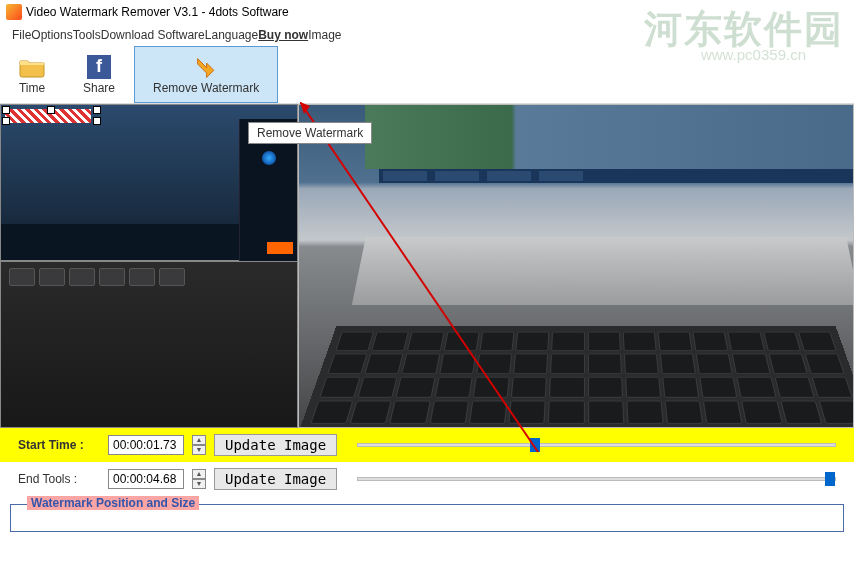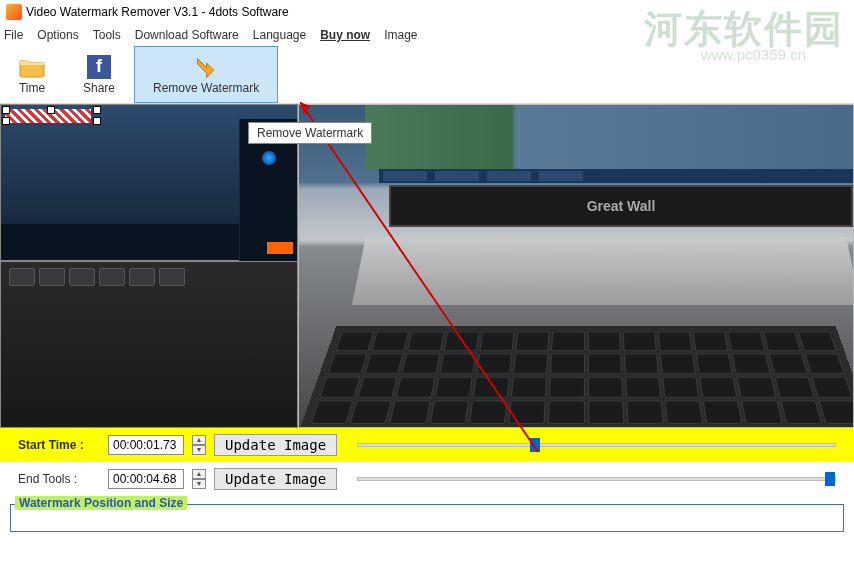--- a/index.html
+++ b/index.html
@@ -1,20 +1,20 @@
 <!DOCTYPE html>
 <html><head>
 <meta charset="utf-8">
 <style>
 * { box-sizing: border-box; margin: 0; padding: 0; }
 body { font-family: "Segoe UI", Tahoma, Arial, sans-serif; font-size: 12px; background: #fff; width: 854px; height: 561px; overflow: hidden; position: relative; }
 
 .titlebar { height: 24px; background: #fff; display: flex; align-items: center; padding-left: 6px; color: #000000; }
 .titlebar .icon { width: 16px; height: 16px; margin-right: 4px; background: linear-gradient(135deg,#f7b733,#fc4a1a); border-radius: 2px; }
-.menubar { height: 22px; display: flex; align-items: center; padding-left: 4px; gap: 14px; background: #fff; color: #333; }
+.menubar { height: 22px; display: flex; align-items: center; padding-left: 12px; background: #fff; color: #333; }
 .menubar span { cursor: default; }
 .menubar .bold { font-weight: bold; text-decoration: underline; }
 
 .toolbar { height: 58px; display: flex; background: #fff; border-bottom: 1px solid #ddd; }
 .tool-item { display: flex; flex-direction: column; align-items: center; justify-content: center; padding: 4px 18px; cursor: pointer; border-right: 1px solid transparent; }
 .tool-item.highlighted { background: #cde6f7; border: 1px solid #5a9bd5; }
 .tool-icon { width: 28px; height: 24px; display: flex; align-items: center; justify-content: center; }
 .tool-label { margin-top: 2px; font-size: 12px; color: #333; }
 
 .folder-svg { width: 26px; height: 22px; }
@@ -56,21 +56,21 @@
 .time-label { font-size: 12px; color: #333; min-width: 82px; }
 .time-label.bold { font-weight: bold; }
 .time-input { width: 76px; height: 20px; border: 1px solid #888; padding: 1px 4px; font-size: 12px; background: #fff; }
 .spinner { display: flex; flex-direction: column; width: 14px; }
 .spinner div { height: 10px; border: 1px solid #888; background: #f0f0f0; font-size: 7px; text-align: center; line-height: 7px; color: #555; cursor: pointer; }
 .update-btn { height: 22px; padding: 0 10px; background: #e8e8e8; border: 1px solid #999; font-family: monospace; font-size: 14px; cursor: pointer; }
 .slider-track { flex: 1; height: 4px; background: #ddd; margin-left: 12px; position: relative; border: 1px solid #bbb; }
 .slider-thumb { position: absolute; top: -6px; width: 10px; height: 14px; background: #0066cc; cursor: pointer; }
 
 .group-box { margin: 8px 10px 0; border: 1px solid #4a6aaa; padding: 12px 10px 4px; position: relative; }
-.group-title { position: absolute; top: -9px; left: 4px; background: #bef264; padding: 0 4px; color: #3355aa; font-size: 12px; font-weight: 600; }
+.group-title { position: absolute; top: -9px; left: 16px; background: #fca5a5; padding: 0 4px; color: #3355aa; font-size: 12px; font-weight: 600; }
 
 .overlay-watermark { position: absolute; top: 4px; right: 10px; color: rgba(80,140,90,.28); font-size: 38px; font-weight: bold; z-index: 20; pointer-events: none; letter-spacing: 2px; }
 .overlay-url { position: absolute; top: 46px; right: 48px; color: rgba(80,140,90,.26); font-size: 15px; z-index: 20; pointer-events: none; }
 </style>
 </head>
 <body>
 
 <div class="titlebar">
   <div class="icon"></div>
   <span>Video Watermark Remover V3.1 - 4dots Software</span>
@@ -135,21 +135,20 @@
           <div class="key"></div>
           <div class="key"></div>
           <div class="key"></div>
         </div>
     </div>
   </div>
   <div class="right-col">
     <div class="preview">
       <div class="windows"></div>
       <div class="taskbar"><span class="taskbar-item"></span><span class="taskbar-item"></span><span class="taskbar-item"></span><span class="taskbar-item"></span></div>
-      <div class="monitor">Great Wall</div>
       <div class="laptop-base"></div>
       <div class="keyboard">
           <div class="kbd-keys">
         <div></div>
             <div></div>
             <div></div>
             <div></div>
             <div></div>
             <div></div>
             <div></div>

